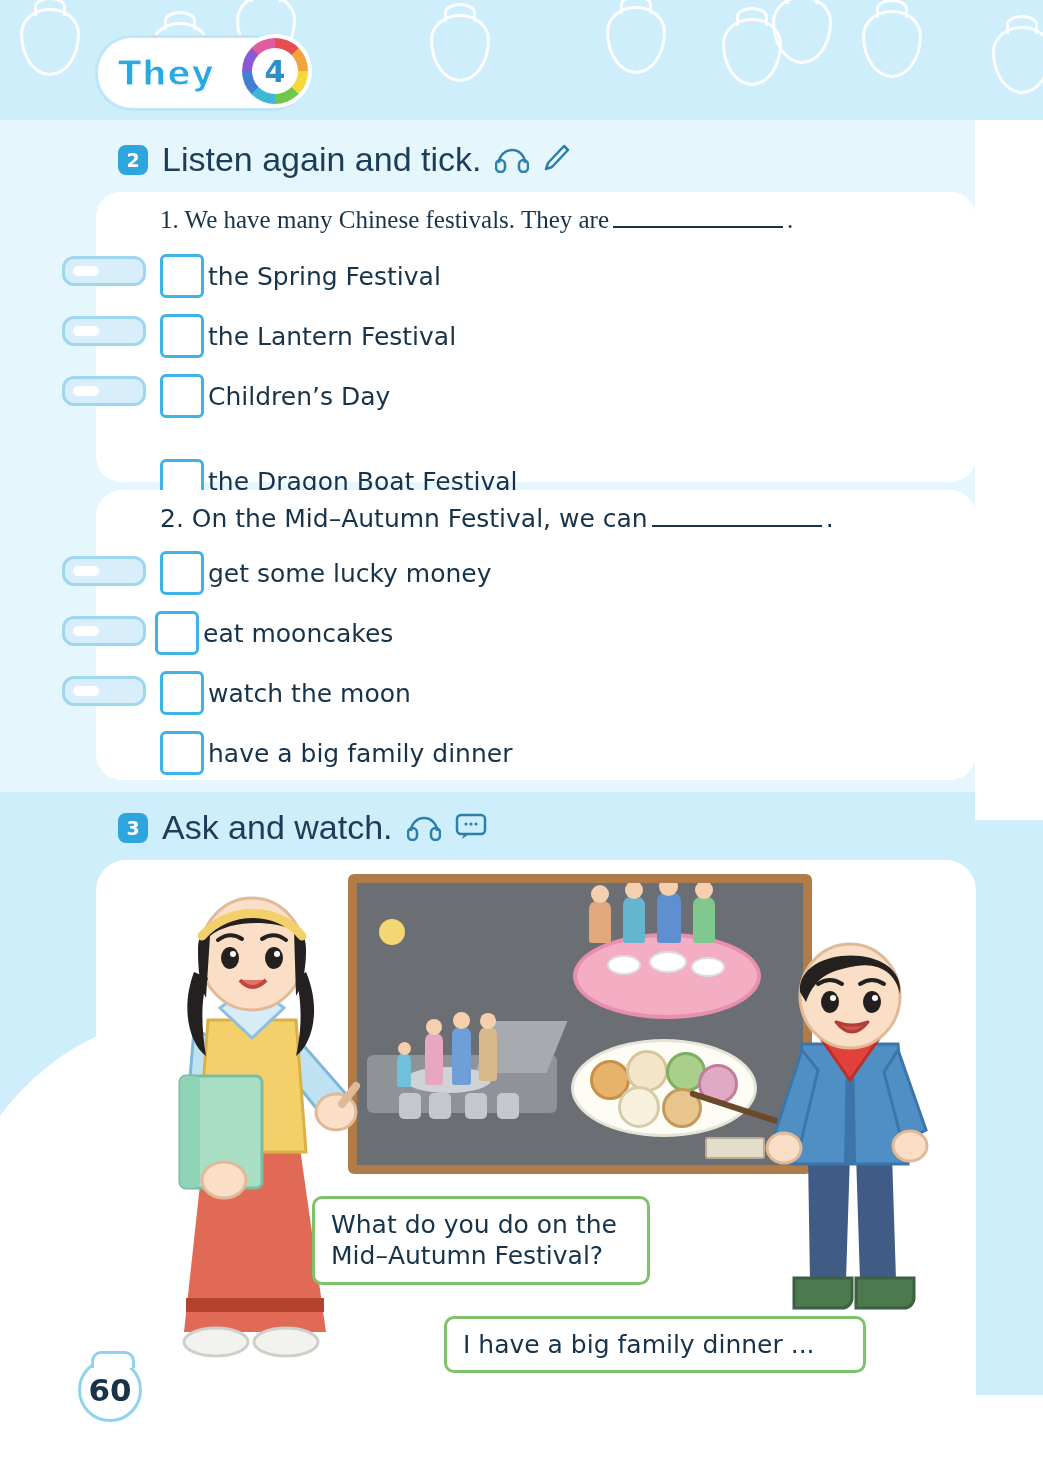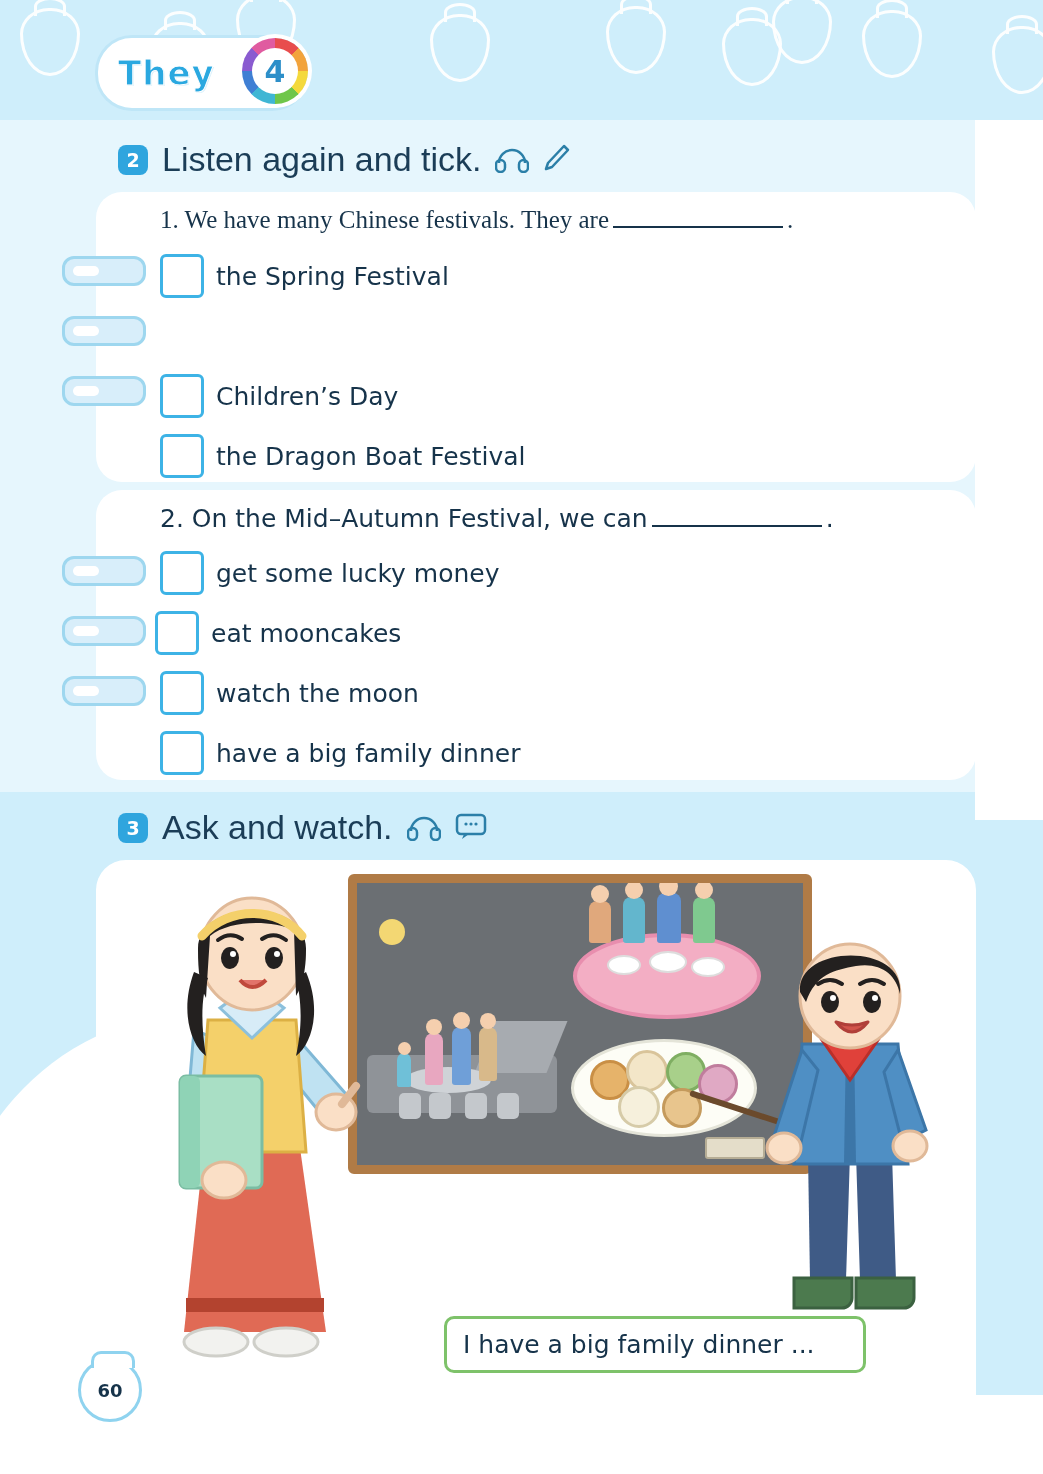--- a/index.html
+++ b/index.html
@@ -200,21 +200,21 @@
     width: 170px;
     border-bottom: 2px solid #16334a;
     margin: 0 4px;
     height: 18px;
   }
 
   .opt {
     position: absolute;
     display: flex;
     align-items: center;
-    gap: 12px;
+    gap: 4px;
   }
   .tickbox {
     width: 38px; height: 38px;
     border: 3px solid #3db3e6;
     border-radius: 6px;
     background: #ffffff;
     flex: 0 0 auto;
   }
   .opt-label {
     font-size: 25px;
@@ -356,21 +356,21 @@
   .page-num {
     position: absolute;
     left: 78px; top: 1358px;
     width: 58px; height: 58px;
     border-radius: 50%;
     background: #ffffff;
     border: 3px solid #8fd3ef;
     display: flex;
     align-items: center;
     justify-content: center;
-    font-size: 18px;
+    font-size: 31px;
     font-weight: bold;
     color: #16334a;
   }
   .page-num::before {
     content: "";
     position: absolute;
     left: 10px; top: -10px;
     width: 38px; height: 14px;
     background: #ffffff;
     border: 3px solid #8fd3ef;
@@ -429,25 +429,29 @@
   <div class="card" style="left:96px; top:192px; width:880px; height:290px;">
   </div>
   <div class="qline" style="left:160px; top:206px;font-family:Liberation Serif, serif;">
     <span>1. We have many Chinese festivals. They are</span><span class="blank-line"></span><span>.</span>
   </div>
 
   <div class="opt" style="left:160px; top:254px;">
     <span class="tickbox"></span>
     <span class="opt-label">the Spring Festival</span>
   </div>
+  <div class="opt" style="left:160px; top:314px;">
+    <span class="tickbox"></span>
+    <span class="opt-label">the Lantern Festival</span>
+  </div>
   <div class="opt" style="left:160px; top:374px;">
     <span class="tickbox"></span>
     <span class="opt-label">Children’s Day</span>
   </div>
-  <div class="opt" style="left:160px; top:434px;">
+  <div class="opt" style="left:160px; top:459px;">
     <span class="tickbox"></span>
     <span class="opt-label">the Dragon Boat Festival</span>
   </div>
 
   <div class="card" style="left:96px; top:490px; width:880px; height:290px;">
   </div>
   <div class="qline" style="left:160px; top:504px;">
     <span>2. On the Mid–Autumn Festival, we can</span><span class="blank-line"></span><span>.</span>
   </div>
 
@@ -623,20 +627,27 @@
       <path d="M58 44 q12 -8 24 0" stroke="#23201f" stroke-width="4" fill="none" stroke-linecap="round"></path>
       <path d="M100 44 q12 -8 24 0" stroke="#23201f" stroke-width="4" fill="none" stroke-linecap="round"></path>
       <ellipse cx="70" cy="62" rx="9" ry="11" fill="#23201f"></ellipse>
       <ellipse cx="112" cy="62" rx="9" ry="11" fill="#23201f"></ellipse>
       <circle cx="73" cy="58" r="3" fill="#ffffff"></circle>
       <circle cx="115" cy="58" r="3" fill="#ffffff"></circle>
       <path d="M76 82 q16 20 32 0 q-16 6 -32 0 Z" fill="#d2544b" stroke="#b03f39" stroke-width="3" stroke-linejoin="round"></path>
     </svg>
   </div>
 
+  <div class="bubble" style="left:312px; top:1196px; width:300px;">
+    <div>What do you do on the</div>
+    <div>Mid–Autumn Festival?</div>
+    <svg class="tail" style="left:-52px; top:-24px;" width="60" height="50" viewBox="0 0 60 50">
+      <path d="M58 44 L2 2 L54 10 Z" fill="#ffffff" stroke="#7ec26a" stroke-width="3" stroke-linejoin="round"></path>
+    </svg>
+  </div>
 
   <div class="bubble" style="left:444px; top:1316px; width:384px;">
     <div>I have a big family dinner ...</div>
     <svg class="tail" style="right:-56px; top:-26px;" width="64" height="50" viewBox="0 0 64 50">
       <path d="M4 44 L62 2 L10 10 Z" fill="#ffffff" stroke="#7ec26a" stroke-width="3" stroke-linejoin="round"></path>
     </svg>
   </div>
 
   <div class="page-num">
     <span>60</span>

